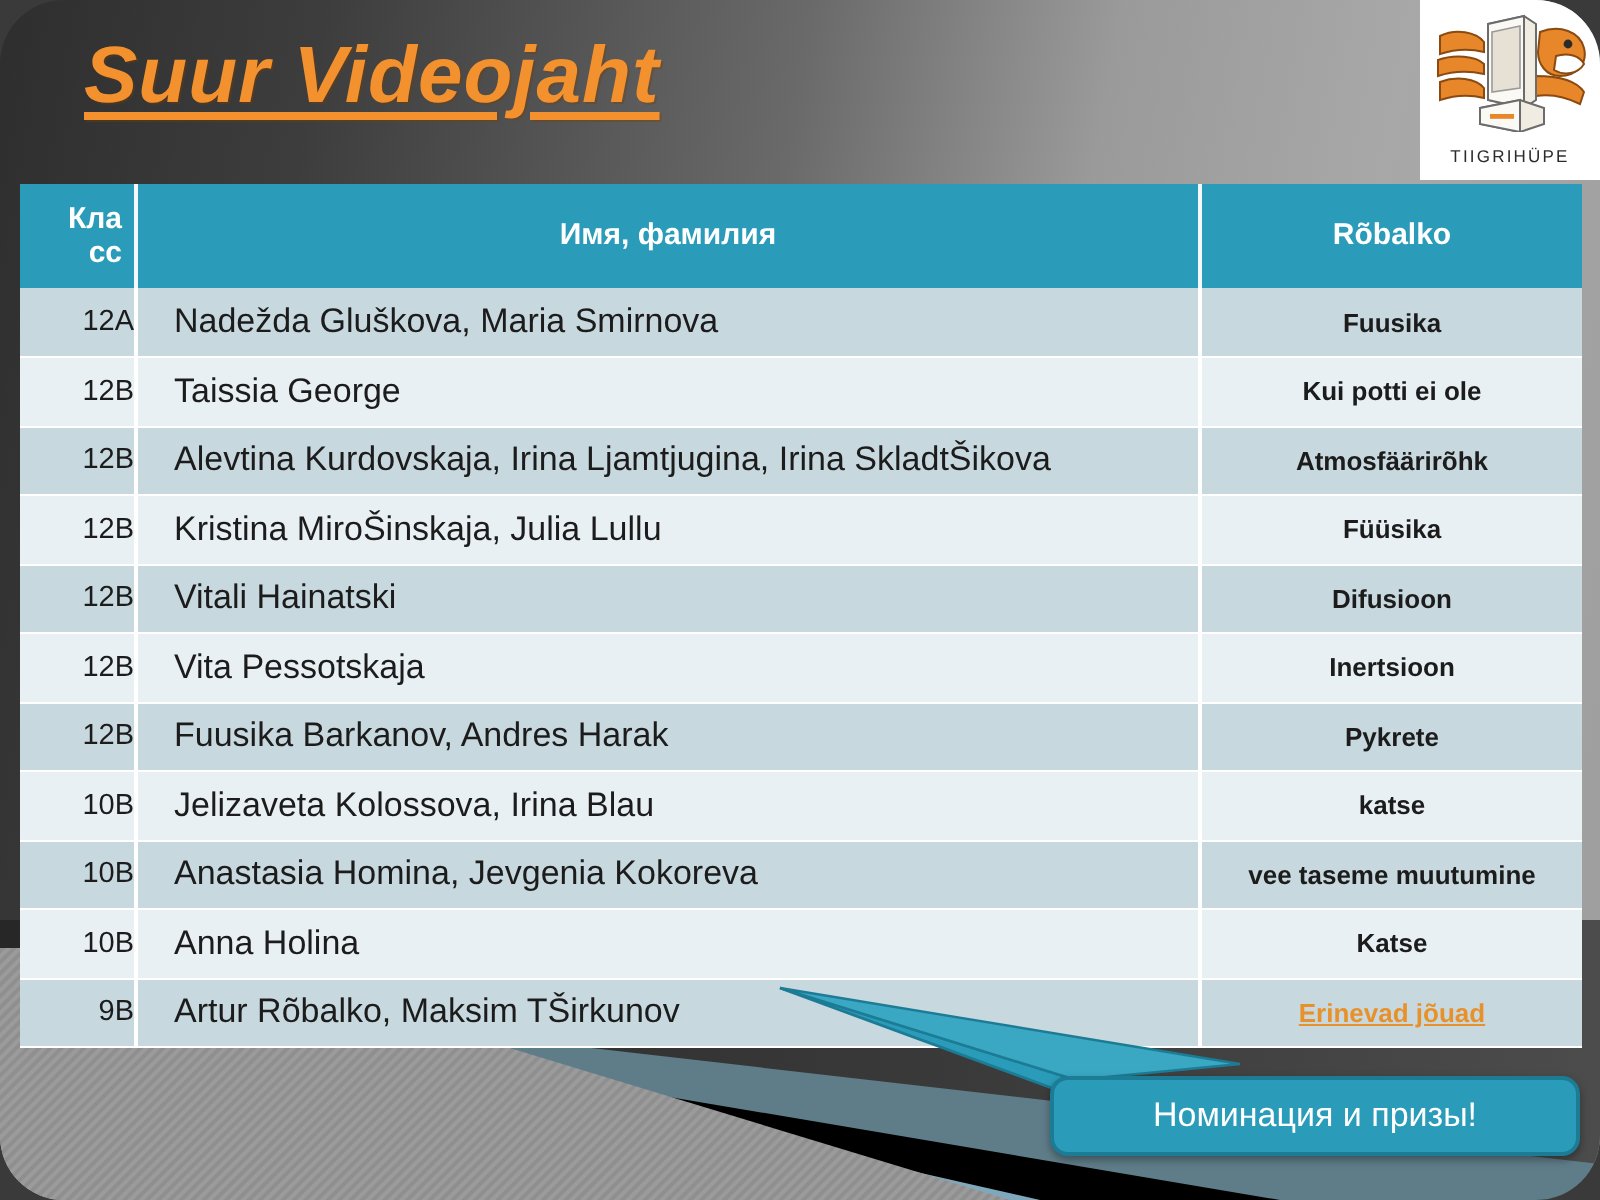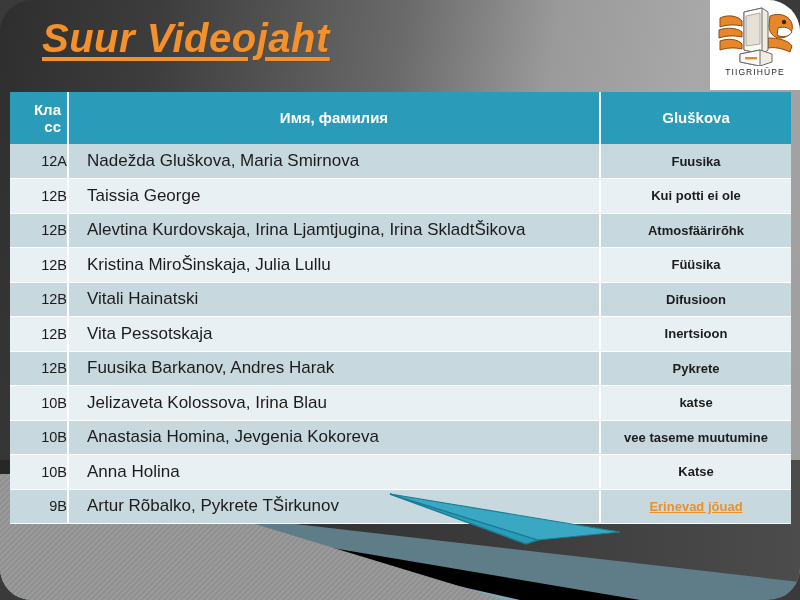--- a/index.html
+++ b/index.html
@@ -66,21 +66,21 @@
     justify-content: flex-start;
     padding-top: 4px;
     box-sizing: border-box;
   }
   .logo-box svg { display: block; }
   .logo-text {
     font-size: 8.5px;
     letter-spacing: 1.1px;
     color: #2b2b2b;
     font-family: "Liberation Sans", sans-serif;
-    margin-top: 1px;
+    margin-top: 7px;
     text-align: center;
   }
 
   
   .table-wrap {
     position: absolute;
     left: 10px;
     top: 92px;
     width: 781px;
   }
@@ -243,21 +243,21 @@
     <table class="grid">
       <colgroup>
         <col class="c-class">
           <col class="c-name">
           <col class="c-title">
       </colgroup>
       <thead>
         <tr>
           <th class="h-class">Класс</th>
           <th>Имя, фамилия</th>
-          <th>Gluškova</th>
+          <th>Rõbalko</th>
         </tr>
       </thead>
       <tbody id="tbody">
           <tr class="odd">
             <td class="cl">12A</td>
             <td class="nm">Nadežda Gluškova, Maria Smirnova</td>
             <td class="tt">Fuusika</td>
           </tr>
           <tr class="even">
             <td class="cl">12B</td>
@@ -299,26 +299,29 @@
             <td class="nm">Anastasia Homina, Jevgenia Kokoreva</td>
             <td class="tt">vee taseme muutumine</td>
           </tr>
           <tr class="even">
             <td class="cl">10B</td>
             <td class="nm">Anna Holina</td>
             <td class="tt">Katse</td>
           </tr>
           <tr class="odd">
             <td class="cl">9B</td>
-            <td class="nm">Artur Rõbalko, Pykrete TŠirkunov</td>
+            <td class="nm">Artur Rõbalko, Maksim TŠirkunov</td>
             <td class="tt"><span class="link">Erinevad jõuad</span></td>
           </tr>
         </tbody>
     </table>
   </div>
 
   <svg class="callout-tail" viewBox="0 0 260 58" xmlns="http://www.w3.org/2000/svg">
     <polygon points="2,2 150,48 138,52" fill="#2a9cb9" stroke="#1c7c95" stroke-width="1.4"></polygon>
     <polygon points="2,2 232,40 150,48" fill="#3aa8c3" stroke="#1c7c95" stroke-width="1.2"></polygon>
   </svg>
 
+  <div class="callout">
+    <span>Номинация и призы!</span>
+  </div>
 
 </div>
 
 </body></html>

